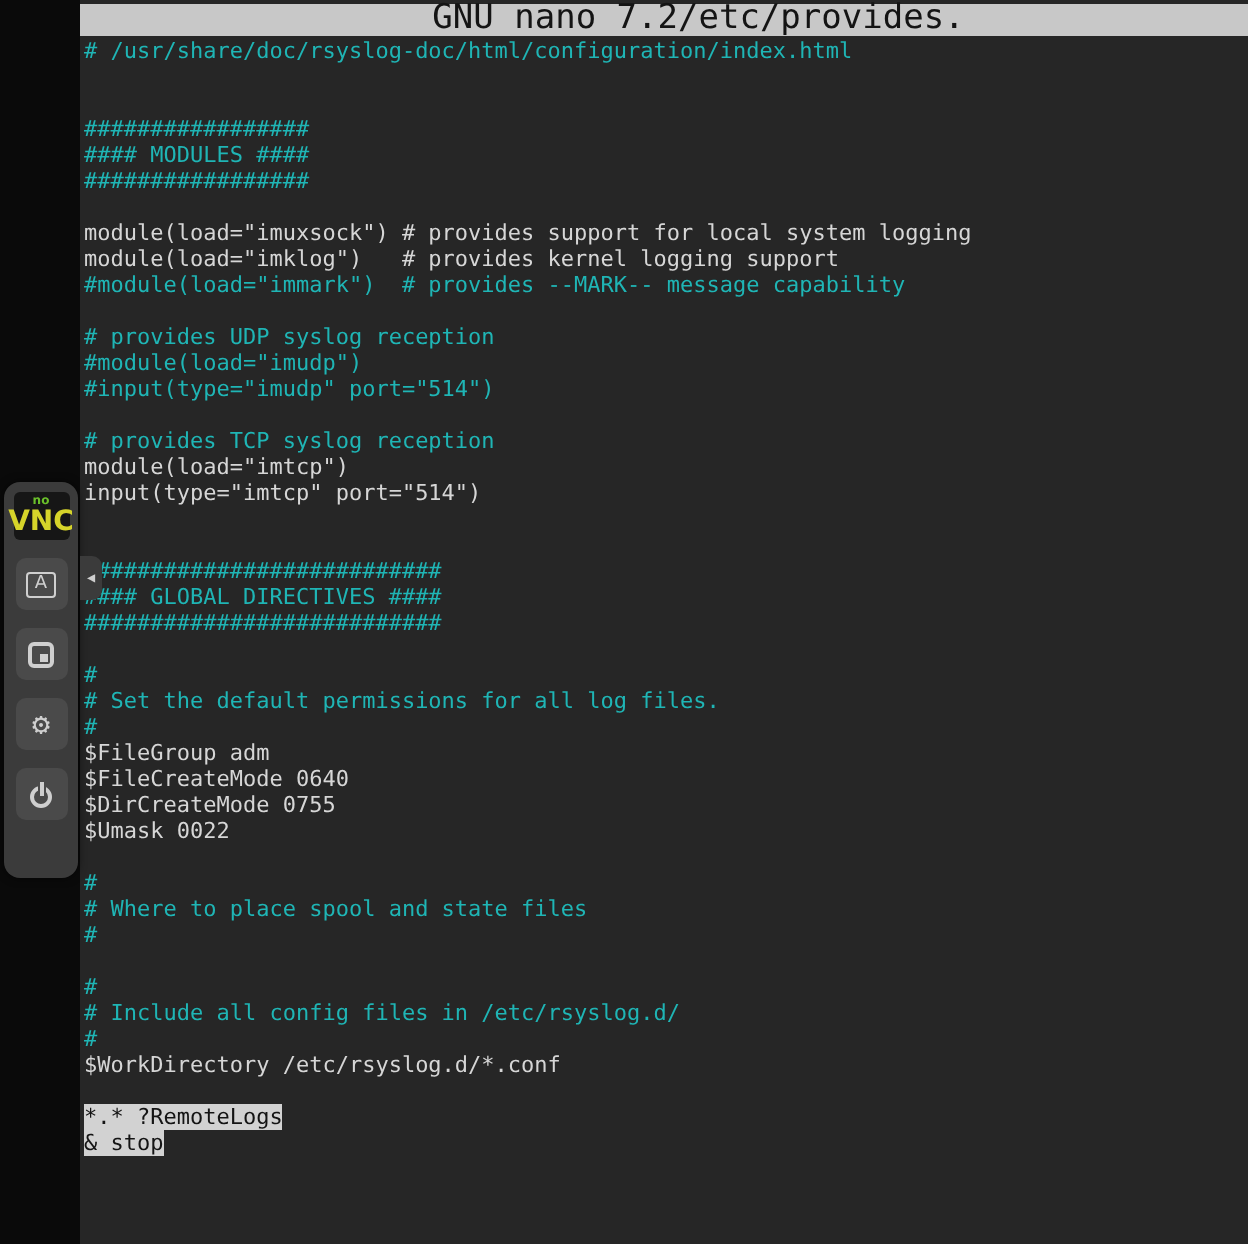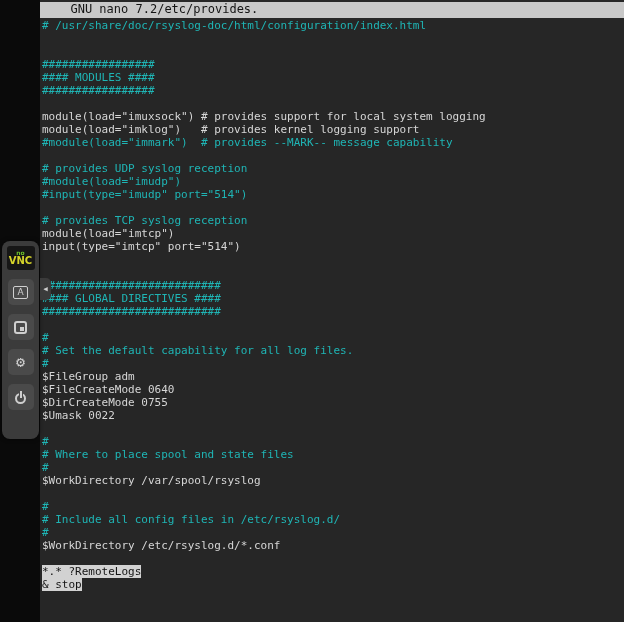--- a/index.html
+++ b/index.html
@@ -14,24 +14,24 @@
   .terminal {
     position: absolute; left: 40px; top: 0; width: 584px; height: 622px;
     background: #262626;
     padding-top: 2px;
   }
 
   .titlebar {
     height: 14px;
     background: #c8c8c8;
     color: #141414;
-    font-size: 12px;
+    font-size: 17px;
     line-height: 14px;
     display: flex;
-    justify-content: flex-start;
+    justify-content: center;
     padding: 0 2px 16px 16px;
     white-space: pre;
   }
 
   .editor {
     padding-left: 2px;
     padding-top: 1px;
     font-size: 11px;
     line-height: 13px;
     color: #d6d6d6;
@@ -55,21 +55,21 @@
     box-shadow: 0 0 4px rgba(0,0,0,0.6);
   }
   .vnc-logo {
     width: 28px; height: 24px;
     background: #161616;
     border-radius: 3px;
     display: flex; flex-direction: column; align-items: center; justify-content: center;
     line-height: 1;
   }
   .vnc-logo .logo-no  { color: #6abf2a; font-size: 6px; font-weight: bold; font-family: "DejaVu Sans", sans-serif; }
-  .vnc-logo .logo-vnc { color: #d6d42a; font-size: 10px; font-weight: bold; font-family: "DejaVu Sans", sans-serif; }
+  .vnc-logo .logo-vnc { color: #d6d42a; font-size: 14px; font-weight: bold; font-family: "DejaVu Sans", sans-serif; }
 
   .vnc-btn {
     width: 26px; height: 26px;
     background: #4a4a4a;
     border-radius: 5px;
     display: flex; align-items: center; justify-content: center;
     cursor: pointer;
   }
   .vnc-btn:first-of-type { margin-top: 10px; }
   .vnc-glyph { color: #cfcfcf; font-size: 12px; line-height: 1; }
@@ -135,31 +135,30 @@
       <div class="line comment"><span class="line-text"># provides TCP syslog reception</span></div>
       <div class="line normal"><span class="line-text">module(load="imtcp")</span></div>
       <div class="line normal"><span class="line-text">input(type="imtcp" port="514")</span></div>
       <div class="line blank">&nbsp;</div>
       <div class="line blank">&nbsp;</div>
       <div class="line comment"><span class="line-text">###########################</span></div>
       <div class="line comment"><span class="line-text">#### GLOBAL DIRECTIVES ####</span></div>
       <div class="line comment"><span class="line-text">###########################</span></div>
       <div class="line blank">&nbsp;</div>
       <div class="line comment"><span class="line-text">#</span></div>
-      <div class="line comment"><span class="line-text"># Set the default capability for all log files.</span></div>
+      <div class="line comment"><span class="line-text"># Set the default permissions for all log files.</span></div>
       <div class="line comment"><span class="line-text">#</span></div>
       <div class="line normal"><span class="line-text">$FileGroup adm</span></div>
       <div class="line normal"><span class="line-text">$FileCreateMode 0640</span></div>
       <div class="line normal"><span class="line-text">$DirCreateMode 0755</span></div>
       <div class="line normal"><span class="line-text">$Umask 0022</span></div>
       <div class="line blank">&nbsp;</div>
       <div class="line comment"><span class="line-text">#</span></div>
       <div class="line comment"><span class="line-text"># Where to place spool and state files</span></div>
       <div class="line comment"><span class="line-text">#</span></div>
-      <div class="line normal"><span class="line-text">$WorkDirectory /var/spool/rsyslog</span></div>
       <div class="line blank">&nbsp;</div>
       <div class="line comment"><span class="line-text">#</span></div>
       <div class="line comment"><span class="line-text"># Include all config files in /etc/rsyslog.d/</span></div>
       <div class="line comment"><span class="line-text">#</span></div>
       <div class="line normal"><span class="line-text">$WorkDirectory /etc/rsyslog.d/*.conf</span></div>
       <div class="line blank">&nbsp;</div>
       <div class="line selected"><span class="line-text">*.* ?RemoteLogs</span></div>
       <div class="line selected"><span class="line-text">&amp; stop</span></div>
     </div>
 </div>

